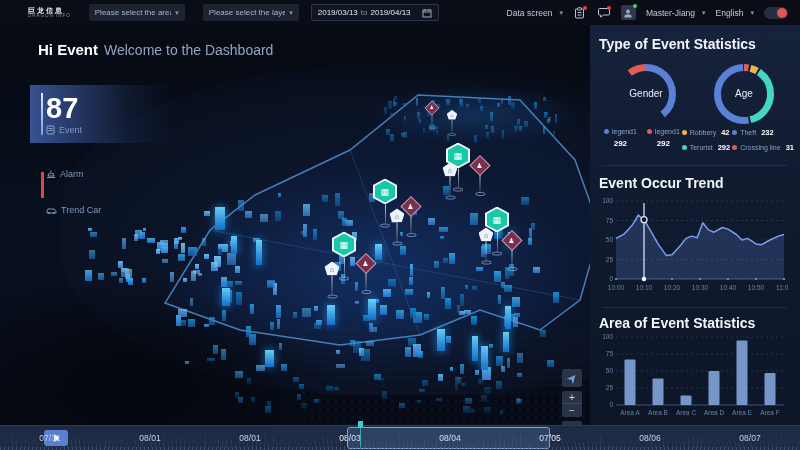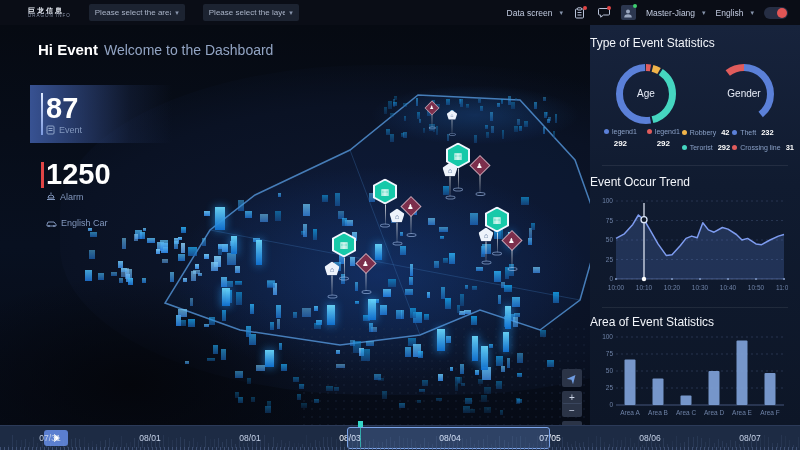--- a/index.html
+++ b/index.html
@@ -43,21 +43,21 @@
   .horizon-glow { position:absolute; left:370px; top:60px; width:210px; height:60px; border-radius:50%;
     background:radial-gradient(ellipse, rgba(40,130,230,0.22) 0%, transparent 70%); }
   .dots-tex { position:absolute; left:300px; top:300px; width:300px; height:100px; opacity:.3;
     background-image:radial-gradient(circle, #1d2a42 1px, transparent 1.2px); background-size:8px 8px; }
   #outline-svg { position:absolute; left:0; top:0; }
   #buildings div { position:absolute; }
   .greeting { position:absolute; left:38px; top:16px; z-index:6; }
   .greeting b { font-size:15px; color:#ffffff; }
   .greeting span { font-size:14px; color:#93a5c4; margin-left:6px; }
   .stats { position:absolute; left:30px; top:60px; z-index:6; }
-  .stat { position:relative; margin-bottom:16px; padding-left:16px; }
+  .stat { position:relative; margin-bottom:26px; padding-left:16px; }
   .stat .num { font-size:29px; font-weight:bold; color:#ffffff; line-height:1.05; }
   .stat .lbl { display:flex; align-items:center; gap:4px; font-size:9px; color:#8297bd; margin-top:2px; }
   .stat-box { width:142px; padding:8px 0 8px 16px;
     background:linear-gradient(90deg, rgba(64,94,168,0.85) 0%, rgba(40,60,110,0.25) 70%, transparent 100%); }
   .stat-box::before { content:""; position:absolute; left:11px; top:8px; bottom:8px; width:2px;
     background:linear-gradient(180deg,#dfe9ff,#7d9ae0); }
   .stat-alarm::before { content:""; position:absolute; left:11px; top:3px; height:26px; width:3px; background:#e04545; }
   .map-controls { position:absolute; left:562px; top:344px; z-index:6; display:flex; flex-direction:column; gap:4px; }
   .mc-btn { width:20px; height:18px; background:#2b3447; border-radius:2px; color:#cdd6e8;
     display:flex; align-items:center; justify-content:center; font-size:10px; }
@@ -76,21 +76,21 @@
     clip-path:polygon(50% 0,100% 38%,81% 100%,19% 100%,0 38%); color:#44618f; font-size:7px; line-height:16px; }
   .mk-diam-outer { width:15px; height:15px; transform:rotate(45deg); background:#caa7b6; padding:1px; }
   .mk-diam-inner { width:13px; height:13px; background:#7c2f4c; display:flex; align-items:center; justify-content:center; }
   .mk-diam-inner span { transform:rotate(-45deg); color:#fff; font-size:7px; }
   .mk-stem { width:1px; height:20px; background:linear-gradient(180deg,rgba(255,255,255,.8),rgba(255,255,255,.15)); margin:0 auto; }
   .mk-base { width:10px; height:4px; border:1px solid rgba(180,210,255,.55); border-radius:50%; margin:-1px auto 0; }
 
   
   .rpanel { position:absolute; left:590px; top:25px; width:210px; height:400px; z-index:20;
     background:linear-gradient(180deg,#17233c 0%, #101b30 40%, #0d1627 100%); }
-  .p-title { position:absolute; left:0; font-size:12px; font-weight:normal; color:#f2f5fa; }
+  .p-title { position:absolute; left:9px; font-size:14px; font-weight:bold; color:#f2f5fa; }
   .divider { position:absolute; left:12px; right:12px; height:1px; background:rgba(255,255,255,0.08); }
   .donut-row { position:absolute; top:26px; left:0; width:210px; height:92px; display:flex; justify-content:center; gap:12px; }
   .donut { position:relative; width:86px; height:86px; }
   .donut .center-lbl { position:absolute; left:0; right:0; top:37px; text-align:center; font-size:10px; color:#e8edf8; }
   .legend-row { position:absolute; top:103px; left:12px; right:6px; display:flex; }
   #legend-gender { width:80px; display:flex; justify-content:center; gap:10px; }
   .g-item { text-align:center; }
   .g-item .r1 { display:flex; align-items:center; gap:3px; font-size:7px; color:#8aa0c6; }
   .g-item .val { font-size:8px; font-weight:bold; color:#fff; margin-top:4px; }
   #legend-age { flex:1; display:grid; grid-template-columns:1fr 1fr; gap:6px 2px; align-content:start; }
@@ -129,20 +129,31 @@
       <div class="logo-cn">巨龙信息</div>
       <div class="logo-en">DRAGON INFO</div>
     </div>
     <div class="hd-select">
       <span class="ph">Please select the area</span>
       <span class="caret">▾</span>
     </div>
     <div class="hd-select">
       <span class="ph">Please select the layer</span>
       <span class="caret">▾</span>
+    </div>
+    <div class="hd-date">
+      <span>2019/03/13</span>
+      <span class="sep">to</span>
+      <span>2019/04/13</span>
+      <svg width="10" height="10" viewBox="0 0 10 10">
+        <rect x="1" y="2" width="8" height="7" fill="none" stroke="#9aa7c0" stroke-width="1"></rect>
+        <line x1="3" y1="1" x2="3" y2="3" stroke="#9aa7c0"></line>
+          <line x1="7" y1="1" x2="7" y2="3" stroke="#9aa7c0"></line>
+        <line x1="1" y1="4" x2="9" y2="4" stroke="#9aa7c0"></line>
+      </svg>
     </div>
     <div class="hd-right">
       <div class="hd-link">
         <span>Data screen</span>
         <span class="caret">▾</span>
       </div>
       <div class="badge-icon">
         <svg width="11" height="12" viewBox="0 0 11 12">
           <rect x="1.5" y="2" width="8" height="9" rx="1" fill="none" stroke="#b8c2d8" stroke-width="1"></rect>
           <rect x="3.5" y="0.8" width="4" height="2.2" rx="0.5" fill="#0a0d16" stroke="#b8c2d8" stroke-width="1"></rect>
@@ -601,38 +612,37 @@
         <div class="lbl">
           <svg width="9" height="10" viewBox="0 0 9 10">
             <rect x="1" y="1" width="7" height="8" rx="1" fill="none" stroke="#8ea3c8"></rect>
             <line x1="2.5" y1="3.5" x2="6.5" y2="3.5" stroke="#8ea3c8"></line>
               <line x1="2.5" y1="5.5" x2="6.5" y2="5.5" stroke="#8ea3c8"></line>
           </svg>
           <span>Event</span>
         </div>
       </div>
       <div class="stat stat-alarm">
-        <div class="num">1250</div>
         <div class="lbl">
           <svg width="10" height="9" viewBox="0 0 10 9">
             <path d="M2 6 a3 3 0 0 1 6 0 z" fill="none" stroke="#8297bd"></path>
               <line x1="1" y1="7.5" x2="9" y2="7.5" stroke="#8297bd"></line>
             <line x1="5" y1="0.5" x2="5" y2="2" stroke="#8297bd"></line>
           </svg>
           <span>Alarm</span>
         </div>
       </div>
       <div class="stat">
         <div class="lbl">
           <svg width="11" height="8" viewBox="0 0 11 8">
             <path d="M1 5.5 l1-2.5 h6 l2 2.5 v1.5 h-9 z" fill="none" stroke="#8297bd"></path>
             <circle cx="3" cy="7" r="0.9" fill="#8297bd"></circle>
               <circle cx="8" cy="7" r="0.9" fill="#8297bd"></circle>
           </svg>
-          <span>English Car</span>
+          <span>Trend Car</span>
         </div>
       </div>
     </div>
 
     <div class="map-controls">
       <div class="mc-btn">
         <svg width="11" height="11" viewBox="0 0 12 12">
           <path d="M6 1 L10.5 10.5 L6 7.8 L1.5 10.5 Z" fill="#6f9bdf" transform="rotate(40 6 6)"></path>
         </svg>
       </div>
@@ -640,35 +650,35 @@
         <div class="mc-btn">+</div>
         <div class="mc-btn">−</div>
       </div>
       <div class="mc-btn mc-3d">3D</div>
     </div>
   </div>
 
   <div class="rpanel">
     <div class="p-title" style="top:11px">Type of Event Statistics</div>
     <div class="donut-row">
+      <div class="donut">
+        <svg id="donut0" width="86" height="86">
+            <circle cx="43" cy="43" r="26.5" fill="none" stroke="#e05c5c" stroke-width="7" stroke-dasharray="81.25220532012952 166.50441064025904" stroke-dashoffset="-148.00392056911915" transform="rotate(-90 43 43)"></circle>
+            <circle cx="43" cy="43" r="26.5" fill="none" stroke="#5b80d8" stroke-width="7" stroke-dasharray="81.25220532012952 166.50441064025904" stroke-dashoffset="-231.25612588924866" transform="rotate(-90 43 43)"></circle>
+          </svg>
+        <div class="center-lbl">Gender</div>
+      </div>
       <div class="donut">
         <svg id="donut1" width="86" height="86">
             <circle cx="43" cy="43" r="26.5" fill="none" stroke="#e05c5c" stroke-width="7" stroke-dasharray="4.63449451137279 166.50441064025904" stroke-dashoffset="0" transform="rotate(-90 43 43)"></circle>
             <circle cx="43" cy="43" r="26.5" fill="none" stroke="#f0b44a" stroke-width="7" stroke-dasharray="6.988669983150231 166.50441064025904" stroke-dashoffset="-6.63449451137279" transform="rotate(-90 43 43)"></circle>
             <circle cx="43" cy="43" r="26.5" fill="none" stroke="#45d6c0" stroke-width="7" stroke-dasharray="60.492657978092076 166.50441064025904" stroke-dashoffset="-15.62316449452302" transform="rotate(-90 43 43)"></circle>
             <circle cx="43" cy="43" r="26.5" fill="none" stroke="#5b80d8" stroke-width="7" stroke-dasharray="86.38858816764393 166.50441064025904" stroke-dashoffset="-78.1158224726151" transform="rotate(-90 43 43)"></circle>
           </svg>
         <div class="center-lbl">Age</div>
-      </div>
-      <div class="donut">
-        <svg id="donut0" width="86" height="86">
-            <circle cx="43" cy="43" r="26.5" fill="none" stroke="#e05c5c" stroke-width="7" stroke-dasharray="81.25220532012952 166.50441064025904" stroke-dashoffset="-148.00392056911915" transform="rotate(-90 43 43)"></circle>
-            <circle cx="43" cy="43" r="26.5" fill="none" stroke="#5b80d8" stroke-width="7" stroke-dasharray="81.25220532012952 166.50441064025904" stroke-dashoffset="-231.25612588924866" transform="rotate(-90 43 43)"></circle>
-          </svg>
-        <div class="center-lbl">Gender</div>
       </div>
     </div>
     <div class="legend-row">
       <div id="legend-gender">
           <div class="g-item">
             <div class="r1">
               <div class="ldot" style="background: rgb(91, 128, 216);"></div>
               <span>legend1</span>
             </div>
             <div class="val">292</div>

